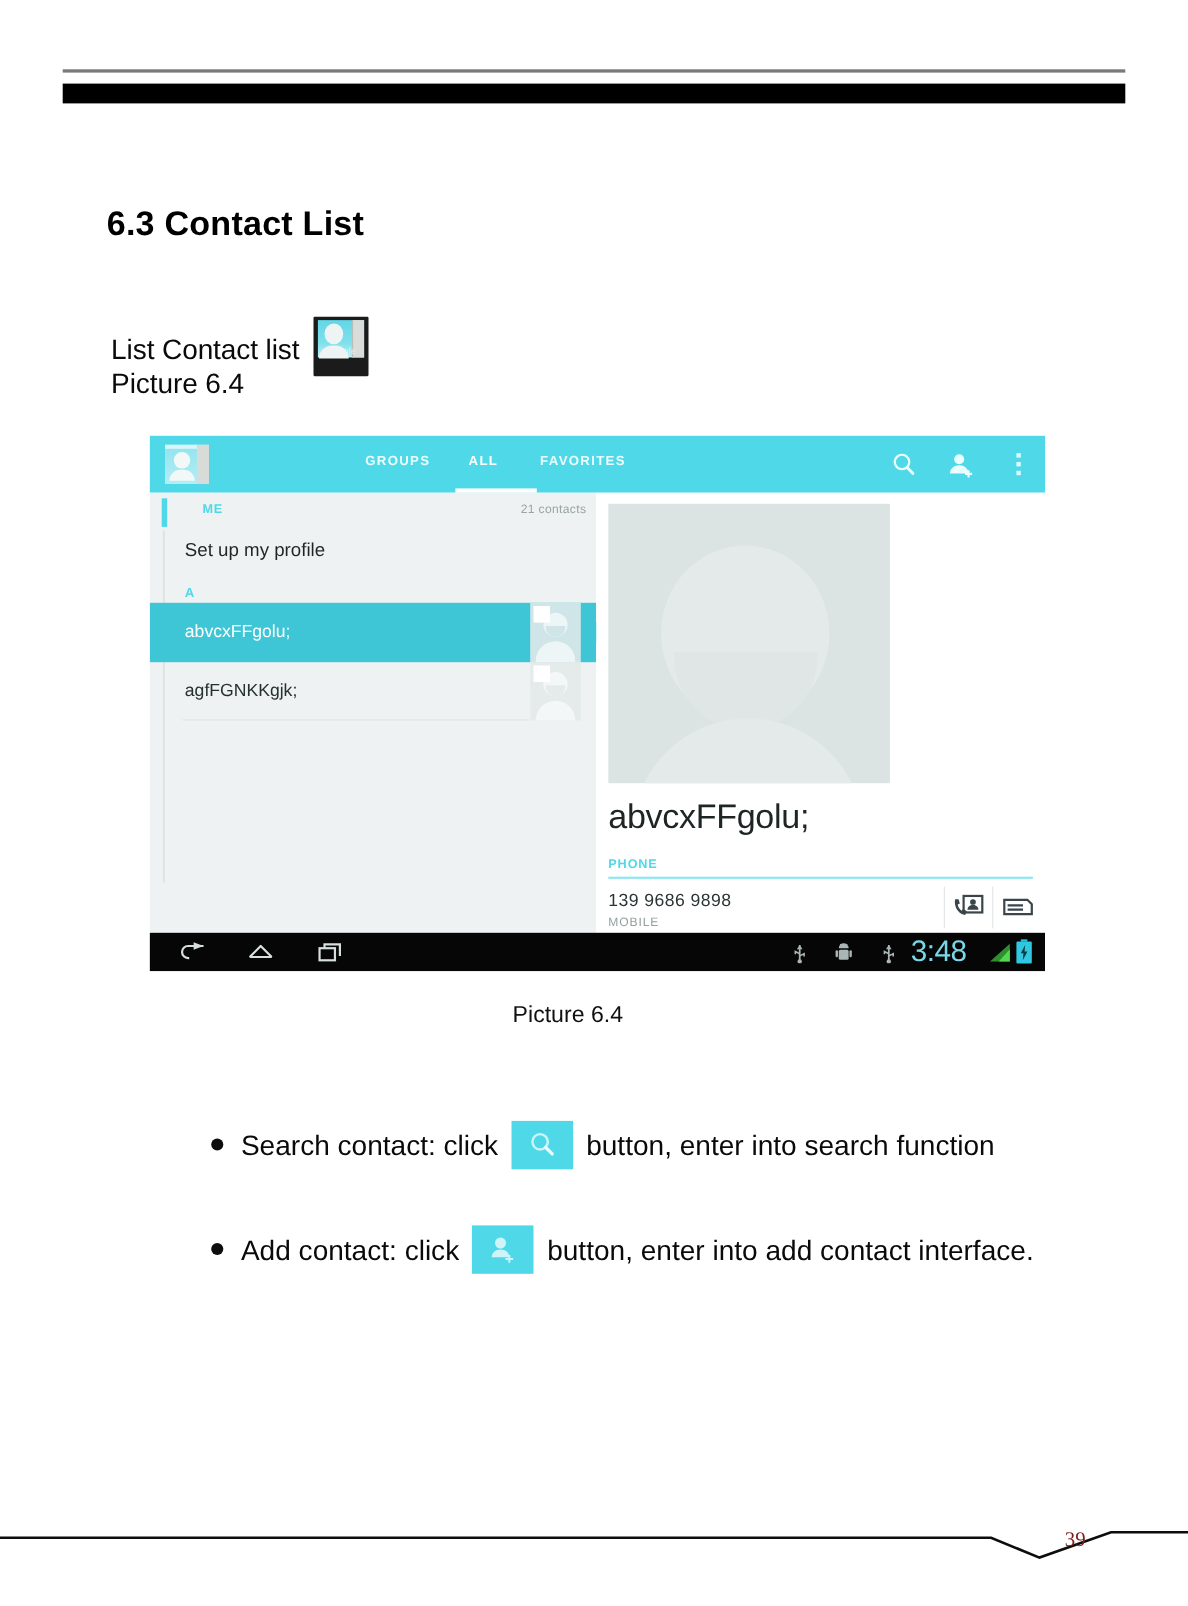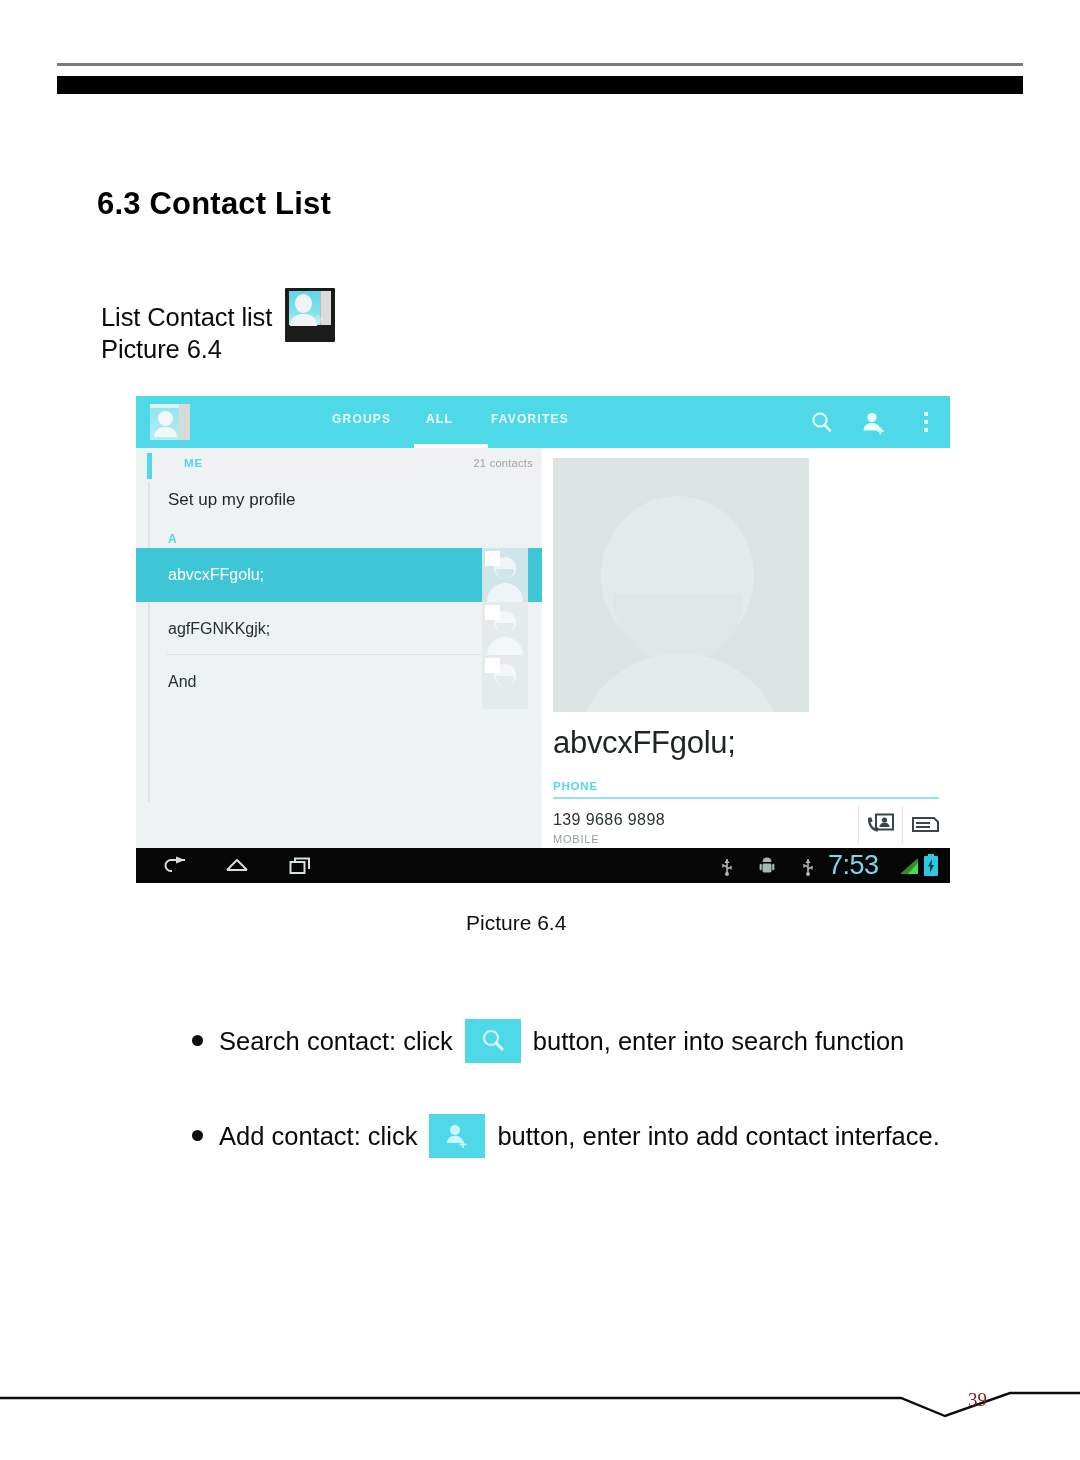--- a/index.html
+++ b/index.html
@@ -592,29 +592,20 @@
             <span class="head"></span>
             <span class="mouth"></span>
             <span class="body"></span>
             <span class="sq"></span>
           </div>
         </div>
 
 
 
 
-        <div class="crow">
-          <div class="cname">And</div>
-          <div class="thumb">
-            <span class="head"></span>
-            <span class="mouth"></span>
-
-            <span class="sq"></span>
-          </div>
-        </div>
 
       </div>
     </div>
 
     <div class="right-pane">
       <div class="avatar-big">
         <span class="head"></span>
         <span class="mouth"></span>
         <span class="body"></span>
       </div>
@@ -685,21 +676,21 @@
     <div class="sys-icon usb2">
       <svg width="16" height="20" viewBox="0 0 16 20" aria-hidden="true">
         <line x1="8" y1="3" x2="8" y2="18" stroke="#aab6b6" stroke-width="1.6"></line>
         <circle cx="8" cy="18" r="2" fill="#aab6b6"></circle>
         <path d="M8 3 L5.4 7 H10.6 Z" fill="#aab6b6"></path>
         <path d="M8 11 L4 9 v2.5" fill="none" stroke="#aab6b6" stroke-width="1.4"></path>
         <path d="M8 13 L12 11 v2.5" fill="none" stroke="#aab6b6" stroke-width="1.4"></path>
       </svg>
     </div>
 
-    <div class="clock">7:53</div>
+    <div class="clock">3:48</div>
 
     <div class="signal">
       <svg width="20" height="18" viewBox="0 0 20 18" aria-hidden="true">
         <path d="M1 17 L19 1 L19 17 Z" fill="#2f8f2f"></path>
         <path d="M9 17 L19 6 L19 17 Z" fill="#4fd94f"></path>
       </svg>
     </div>
     <div class="battery">
       <svg class="bolt" width="8" height="14" viewBox="0 0 8 14" aria-hidden="true">
         <path d="M5 0 L1 7.6 H3.4 L2.8 14 L7 6 H4.4 Z" fill="#0a3a44"></path>

